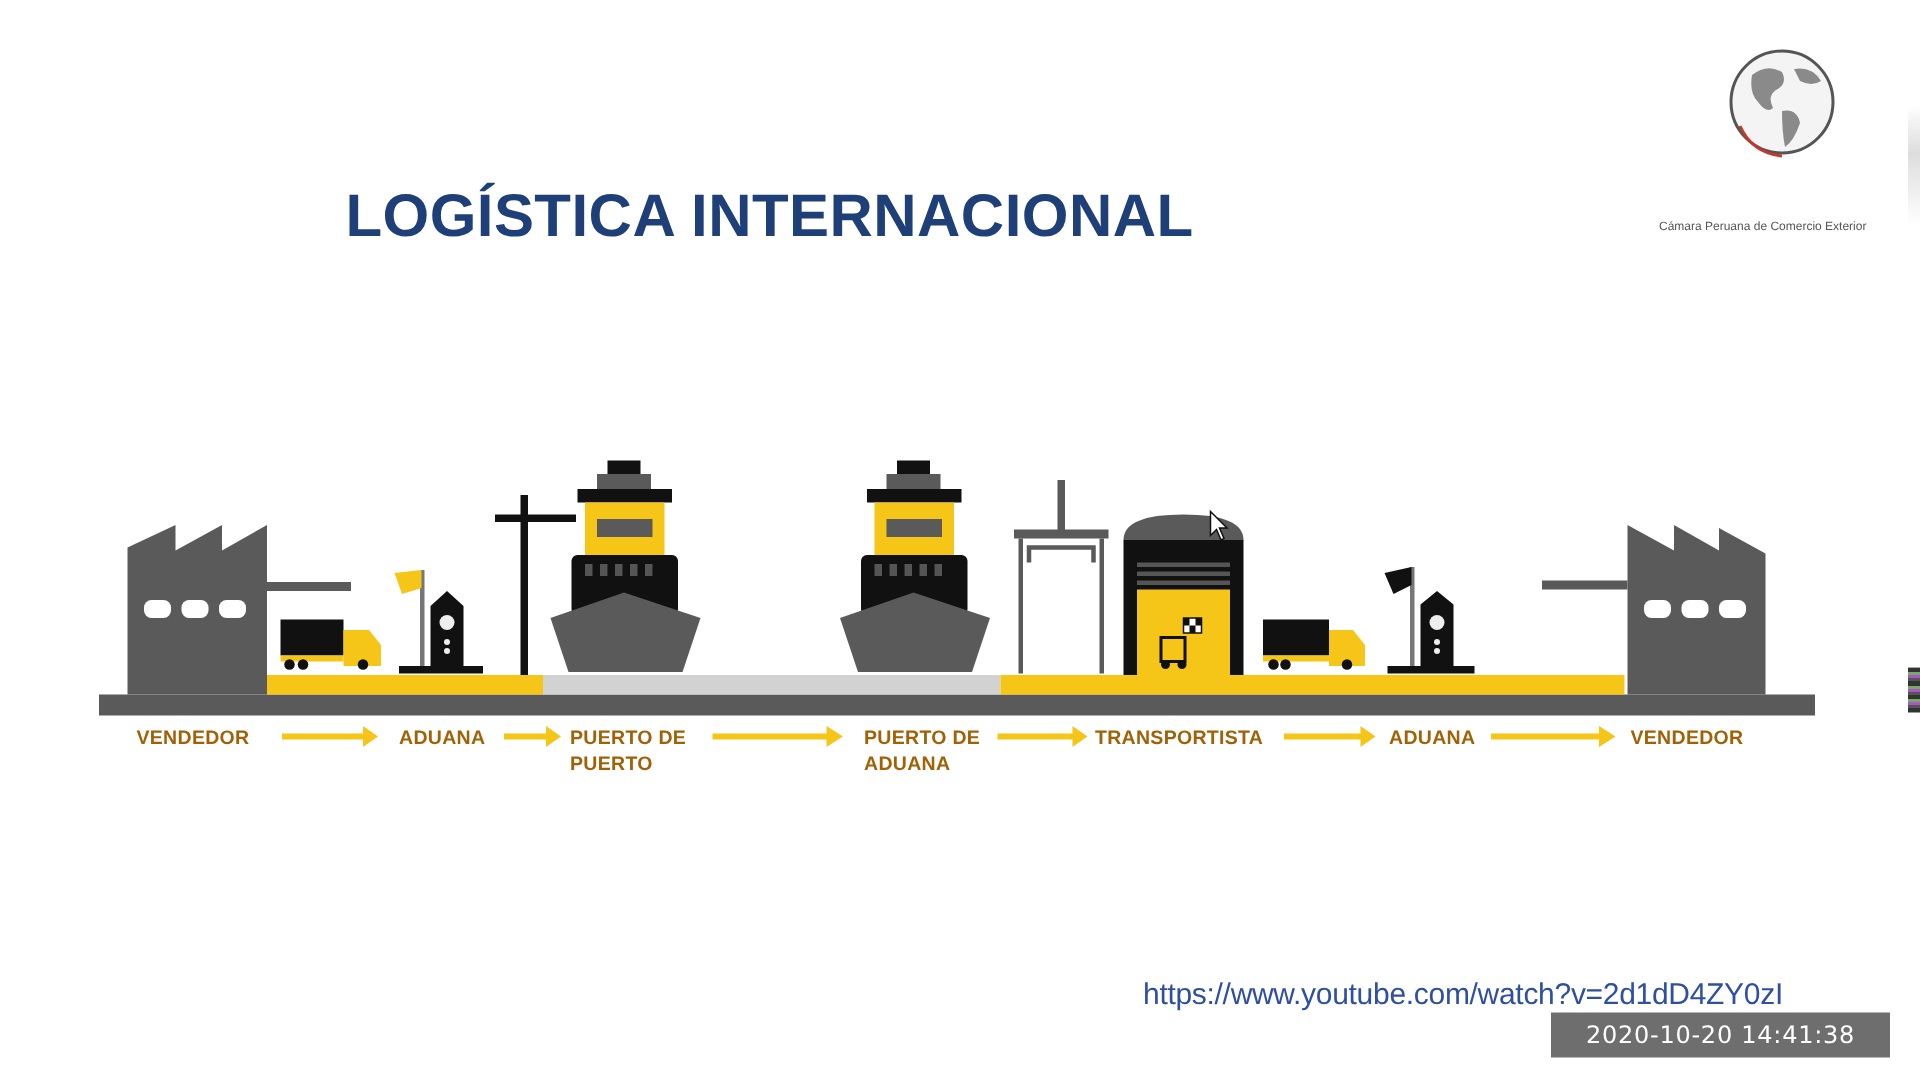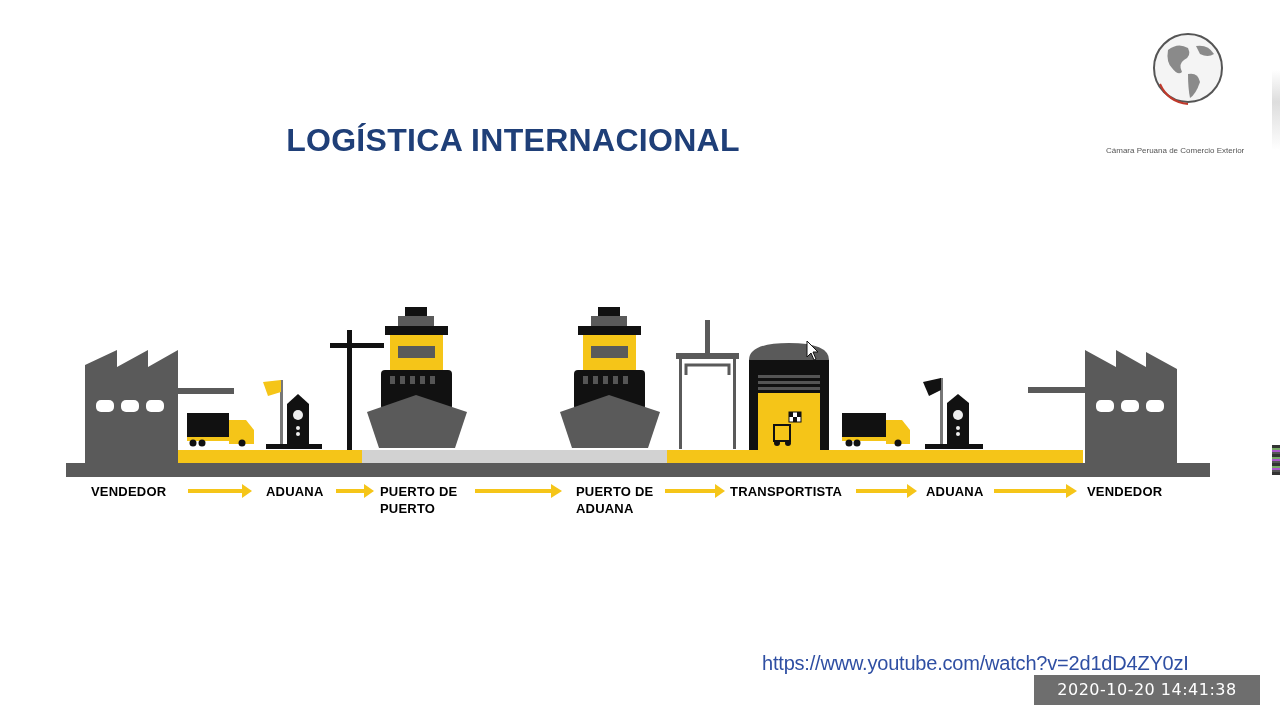--- a/index.html
+++ b/index.html
@@ -1,23 +1,23 @@
 <!DOCTYPE html>
 <html><head>
 <meta charset="utf-8">
 <style>
   html, body { margin:0; padding:0; }
   body { width:1280px; height:720px; background:#ffffff; position:relative; overflow:hidden; font-family:"Liberation Sans", sans-serif; }
-  .title { position:absolute; left:0; width:1026px; top:122px; text-align:center; font-size:32px; font-weight:bold; color:#1f3f78; letter-spacing:0.3px; }
+  .title { position:absolute; left:0; width:1026px; top:122px; text-align:center; font-size:40px; font-weight:bold; color:#1f3f78; letter-spacing:0.3px; }
   .logo { position:absolute; left:1100px; top:28px; width:180px; height:135px; }
   .logo-text { position:absolute; left:6px; top:75px; font-size:44px; font-weight:bold; color:#1f3770; letter-spacing:-1px; }
   .logo-text .x { color:#d11e2c; }
   .logo-sub { position:absolute; left:6px; top:118px; font-size:8px; color:#555; white-space:nowrap; }
   .scene { position:absolute; left:0; top:0; width:1280px; height:720px; }
-  .lbl { position:absolute; font-size:13px; font-weight:bold; color:#000000; line-height:17px; letter-spacing:0.2px; }
+  .lbl { position:absolute; font-size:13px; font-weight:bold; color:#a16207; line-height:17px; letter-spacing:0.2px; }
   .url { position:absolute; left:762px; top:652px; font-size:20px; color:#2f4fa3; text-decoration-color:#111; letter-spacing:-0.2px; }
   .stamp { position:absolute; left:1034px; top:675px; width:226px; height:30px; background:#6e6e6e; color:#fff; font-family:"DejaVu Sans", sans-serif; font-size:16px; line-height:30px; text-align:center; letter-spacing:0.5px; }
   .edge { position:absolute; left:1272px; width:8px; }
 </style>
 </head>
 <body>
 
 <div class="title">LOGÍSTICA INTERNACIONAL</div>
 
 <div class="logo">

